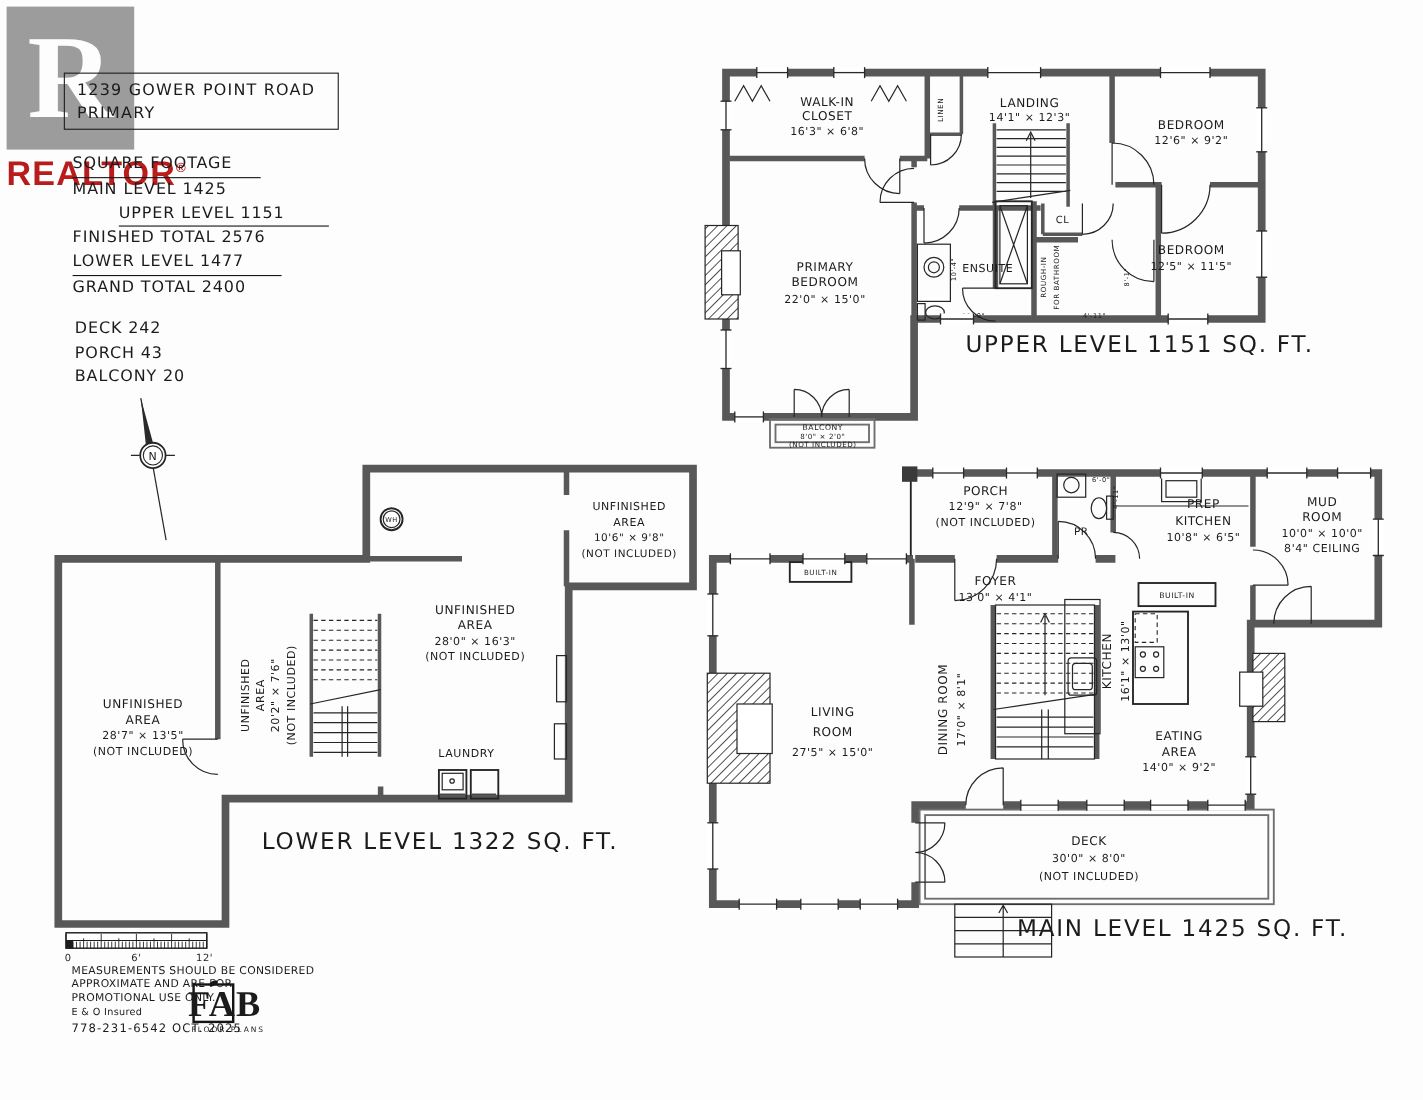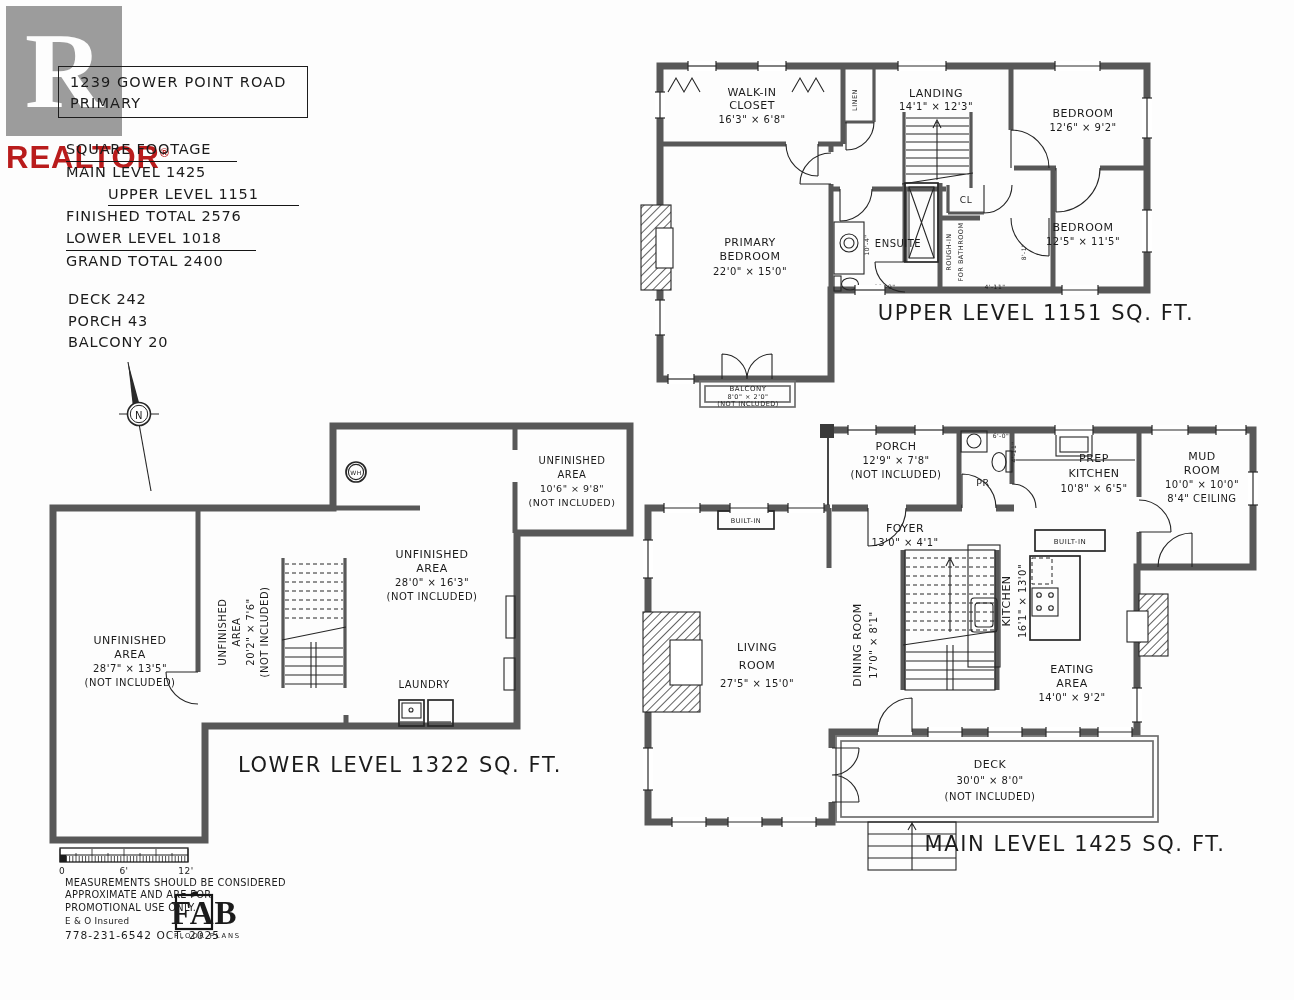--- a/index.html
+++ b/index.html
@@ -60,21 +60,21 @@
   <div id="addr">
     <div>1239 GOWER POINT ROAD</div>
     <div>PRIMARY</div>
   </div>
 
   <div id="sqft">
     <div class="ul u1">SQUARE FOOTAGE</div>
     <div>MAIN LEVEL 1425</div>
     <div class="ul u2">UPPER LEVEL 1151</div>
     <div>FINISHED TOTAL 2576</div>
-    <div class="ul u3">LOWER LEVEL 1018</div>
+    <div class="ul u3">LOWER LEVEL 1477</div>
     <div>GRAND TOTAL 2400</div>
   </div>
   <div id="extras">
     <div>DECK 242</div>
     <div>PORCH 43</div>
     <div>BALCONY 20</div>
   </div>
 
   <svg id="plan-svg" width="1294" height="1000" viewBox="0 0 1294 1000" style="position:absolute;left:0;top:0;z-index:1;">
     <defs>

